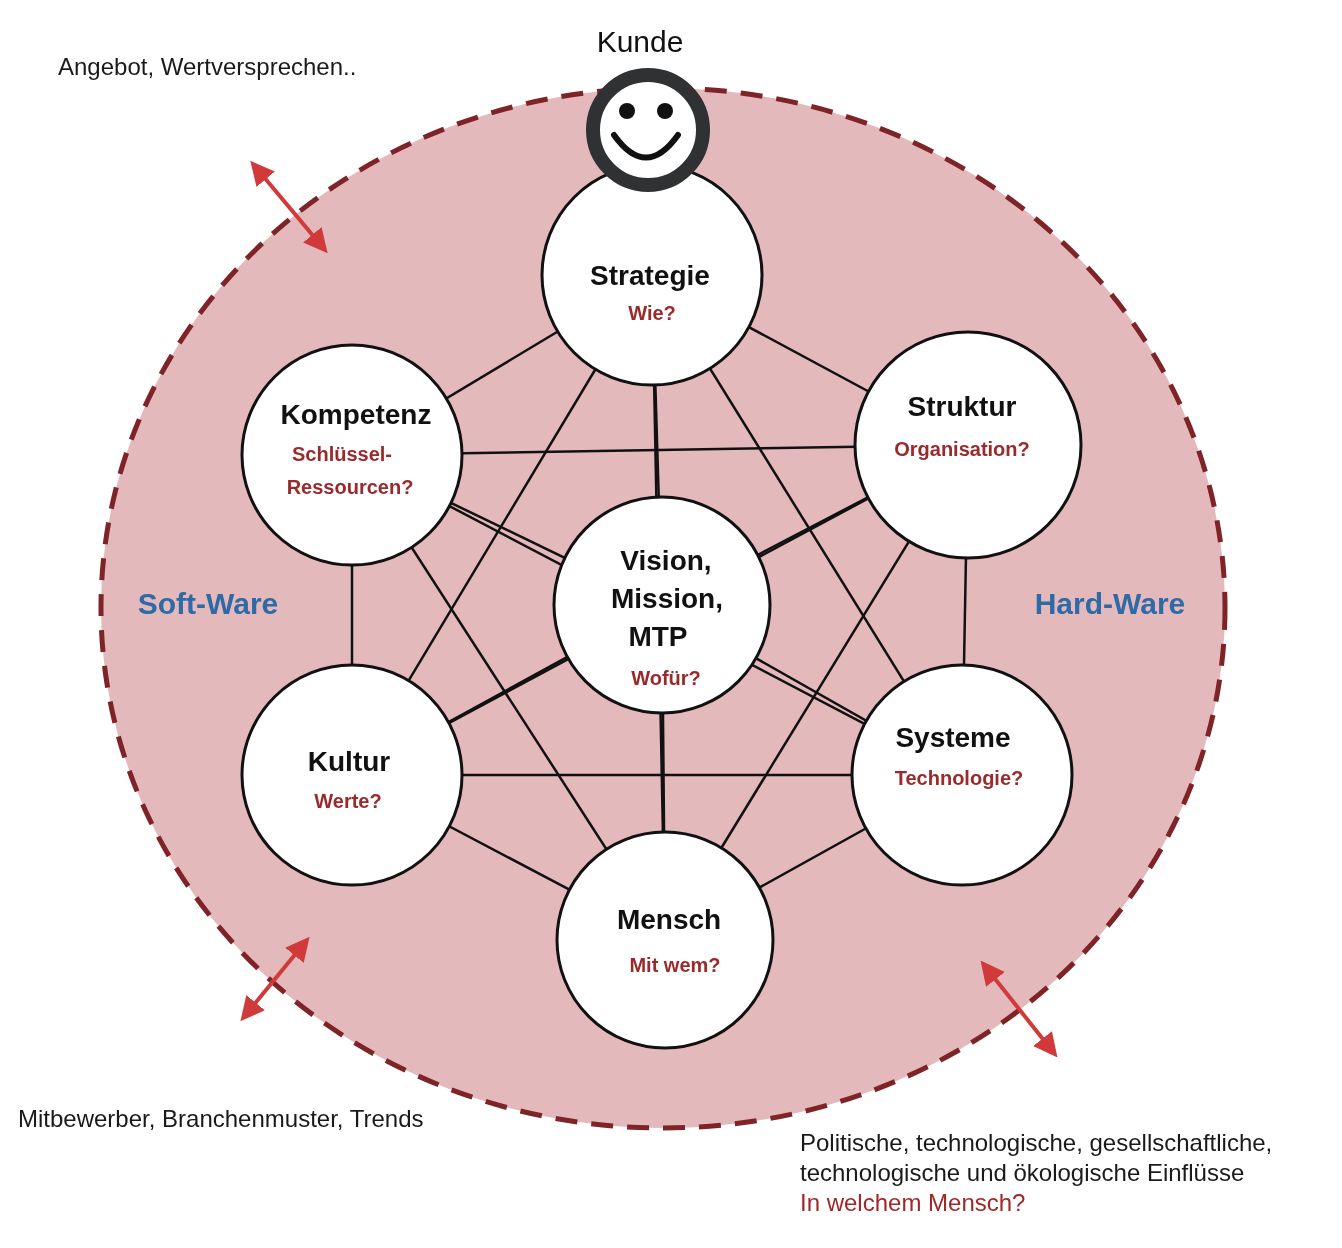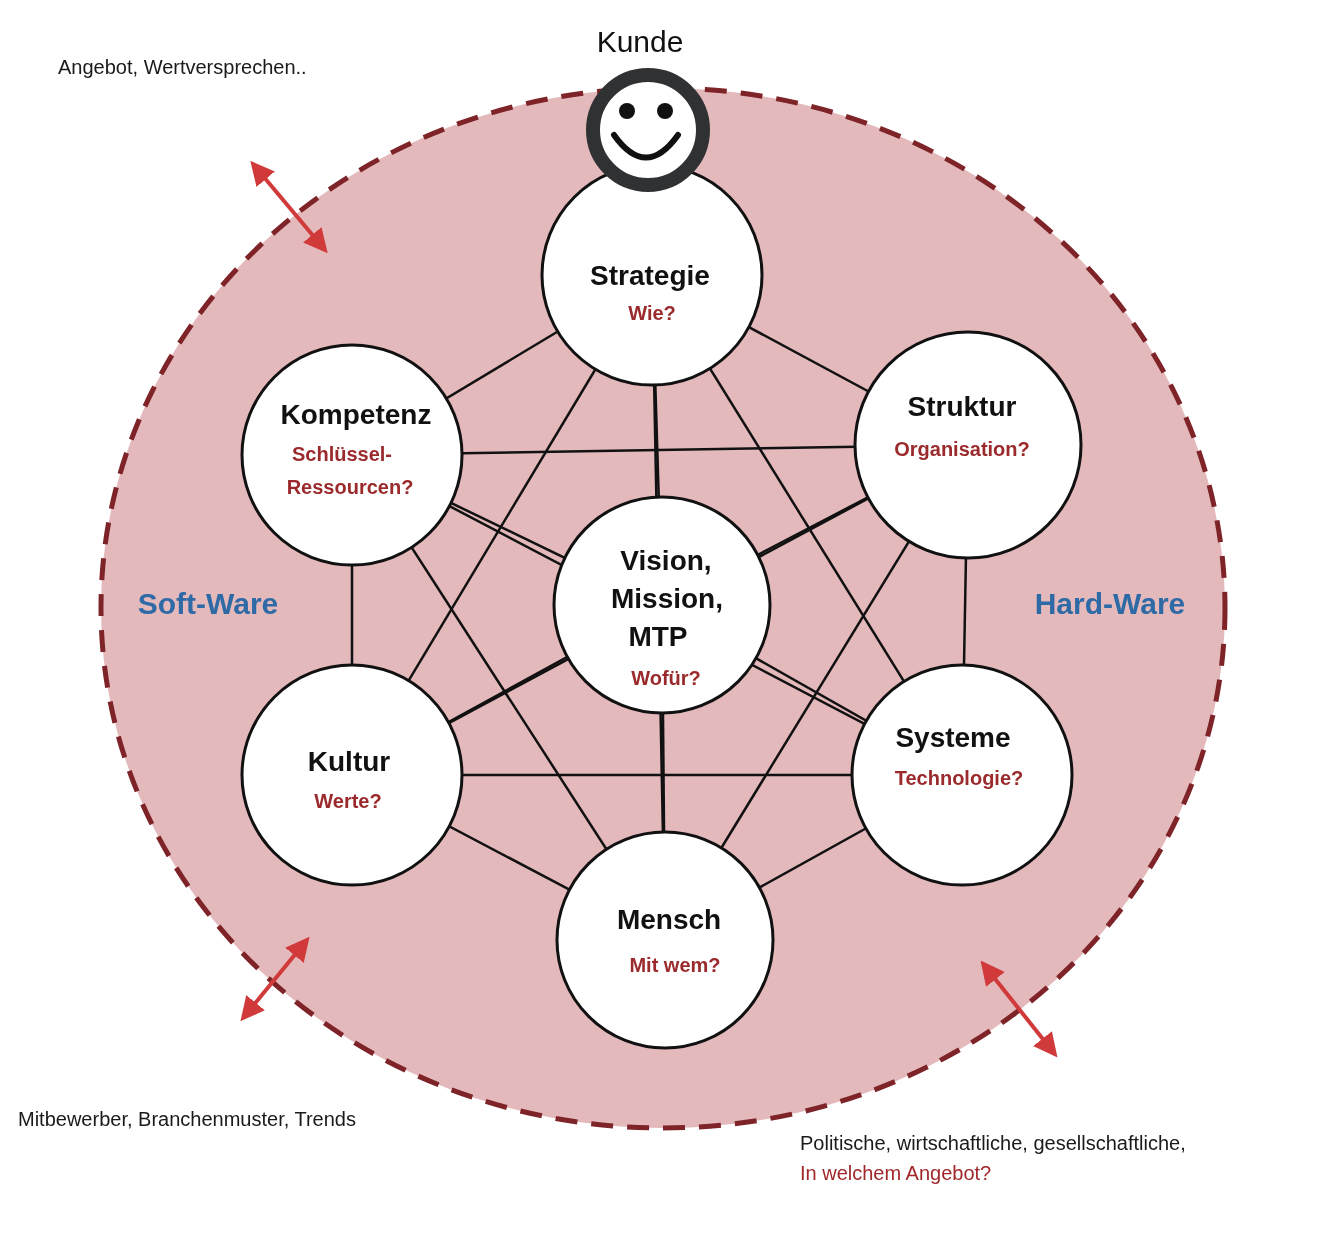--- a/index.html
+++ b/index.html
@@ -1,20 +1,20 @@
 <!DOCTYPE html>
 <html><head>
 <meta charset="utf-8">
 <style>
   html, body { margin:0; padding:0; background:#ffffff; }
   body { width:1342px; height:1248px; position:relative; overflow:hidden;
          font-family:"Liberation Sans", sans-serif; }
   #diagram { position:absolute; left:0; top:0; width:1342px; height:1248px; }
   .corner-text { position:absolute; font-family:"Liberation Sans", sans-serif;
-                 font-size:20px; line-height:30px; white-space:nowrap; }
+                 font-size:24px; line-height:30px; white-space:nowrap; }
   .corner-text .black { color:#1a1a1a; }
   .corner-text .red { color:#a0282b; }
   .node-title { font-family:"Liberation Sans", sans-serif; font-weight:bold; font-size:28px; fill:#111; }
   .node-q { font-family:"Liberation Sans", sans-serif; font-weight:bold; font-size:20px; fill:#9b2a2c; }
   .side-label { font-family:"Liberation Sans", sans-serif; font-weight:bold; font-size:30px; fill:#2e6aa6; }
   .kunde { font-family:"Liberation Sans", sans-serif; font-size:30px; fill:#111; }
 </style>
 </head>
 <body>
 
@@ -114,15 +114,16 @@
 
 <div class="corner-text" style="left:58px; top:52px;">
   <div class="black">Angebot, Wertversprechen..</div>
 </div>
 
 <div class="corner-text" style="left:18px; top:1104px;">
   <div class="black">Mitbewerber, Branchenmuster, Trends</div>
 </div>
 
 <div class="corner-text" style="left:800px; top:1128px;">
-  <div class="black">Politische, wirtschaftliche, gesellschaftliche,</div>
-  <div class="red">In welchem Angebot?</div>
+  <div class="black">Politische, technologische, gesellschaftliche,</div>
+  <div class="black">technologische und ökologische Einflüsse</div>
+  <div class="red">In welchem Mensch?</div>
 </div>
 
 </body></html>

